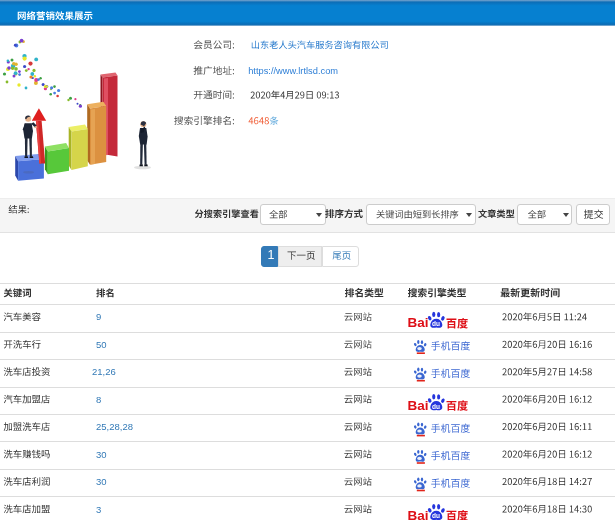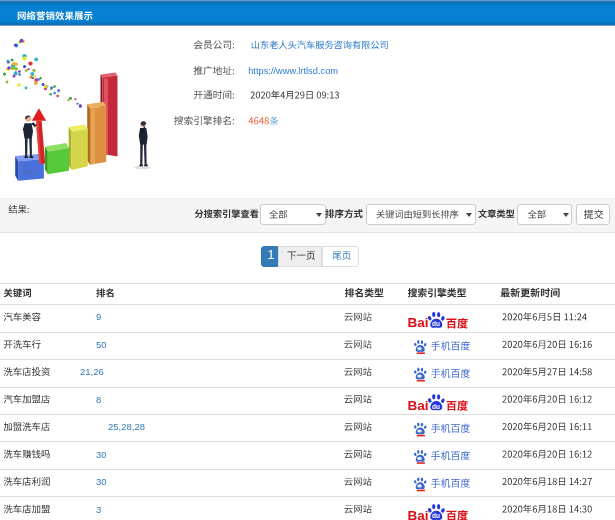--- a/index.html
+++ b/index.html
@@ -142,23 +142,23 @@
 <div class="hline" style="top:304.2px;"></div>
 <div class="hline" style="top:331.6px;"></div>
 <div class="hline" style="top:359.1px;"></div>
 <div class="hline" style="top:386.5px;"></div>
 <div class="hline" style="top:414.0px;"></div>
 <div class="hline" style="top:441.4px;"></div>
 <div class="hline" style="top:468.9px;"></div>
 <div class="hline" style="top:496.3px;"></div>
 <div class="abs" style="left:96px;top:311.3px;color:#337ab7;">9</div>
 <div class="abs" style="left:96px;top:338.8px;color:#337ab7;">50</div>
-<div class="abs" style="left:80px;top:366.2px;color:#337ab7;">21,26</div>
+<div class="abs" style="left:92px;top:366.2px;color:#337ab7;">21,26</div>
 <div class="abs" style="left:96px;top:393.6px;color:#337ab7;">8</div>
-<div class="abs" style="left:108px;top:421.1px;color:#337ab7;">25,28,28</div>
+<div class="abs" style="left:96px;top:421.1px;color:#337ab7;">25,28,28</div>
 <div class="abs" style="left:96px;top:448.6px;color:#337ab7;">30</div>
 <div class="abs" style="left:96px;top:476.0px;color:#337ab7;">30</div>
 <div class="abs" style="left:96px;top:503.5px;color:#337ab7;">3</div>
 <svg class="abs" style="left:0;top:0;" width="615" height="520" viewBox="0 0 615 520">
 <path transform="translate(17.0,19.3)" d="M3.0 -3.2C2.8 -2.4 2.4 -1.7 1.9 -1.1V-4.6C2.3 -4.2 2.7 -3.7 3.0 -3.2ZM0.7 -7.5V0.8H1.9V-0.8C2.1 -0.6 2.4 -0.4 2.5 -0.3C3.0 -0.8 3.4 -1.5 3.8 -2.3C4.0 -2.0 4.2 -1.7 4.3 -1.5L5.0 -2.3C4.8 -2.6 4.5 -3.0 4.1 -3.4C4.3 -4.2 4.5 -5.0 4.6 -5.9L3.6 -6.1C3.5 -5.5 3.4 -4.9 3.3 -4.4C3.0 -4.8 2.7 -5.1 2.4 -5.4L1.9 -4.8V-6.5H7.6V-0.5C7.6 -0.4 7.6 -0.3 7.4 -0.3C7.2 -0.3 6.5 -0.3 5.9 -0.3C6.1 -0.0 6.3 0.5 6.3 0.8C7.2 0.8 7.8 0.8 8.2 0.6C8.6 0.4 8.8 0.1 8.8 -0.5V-7.5ZM4.5 -4.7C4.9 -4.3 5.3 -3.8 5.7 -3.3C5.3 -2.3 4.9 -1.4 4.2 -0.8C4.4 -0.7 4.9 -0.3 5.1 -0.2C5.6 -0.7 6.0 -1.4 6.3 -2.3C6.6 -1.9 6.8 -1.6 6.9 -1.3L7.6 -2.0C7.4 -2.4 7.1 -2.9 6.7 -3.4C7.0 -4.2 7.1 -5.0 7.2 -5.9L6.2 -6.0C6.1 -5.5 6.1 -5.0 6.0 -4.5C5.7 -4.8 5.4 -5.1 5.1 -5.4Z M9.8 -0.6 10.1 0.5C11.0 0.1 12.2 -0.3 13.2 -0.7L13.0 -1.7C11.8 -1.3 10.6 -0.9 9.8 -0.6ZM14.8 -8.2C14.4 -7.2 13.7 -6.3 13.0 -5.7L12.4 -6.1C12.3 -5.8 12.1 -5.5 11.9 -5.2L11.1 -5.1C11.7 -5.8 12.2 -6.7 12.6 -7.6L11.5 -8.1C11.1 -7.0 10.5 -5.8 10.3 -5.6C10.0 -5.3 9.9 -5.1 9.7 -5.0C9.8 -4.7 10.0 -4.2 10.0 -3.9C10.2 -4.0 10.4 -4.1 11.2 -4.2C10.9 -3.7 10.7 -3.4 10.5 -3.2C10.2 -2.9 10.0 -2.7 9.8 -2.7C9.9 -2.4 10.1 -1.8 10.1 -1.6C10.4 -1.8 10.8 -1.9 13.1 -2.4C13.0 -2.6 13.0 -3.0 13.1 -3.3C13.2 -3.0 13.3 -2.8 13.3 -2.6L13.7 -2.7V0.8H14.8V0.3H16.9V0.8H18.0V-2.7L18.3 -2.6C18.4 -2.9 18.6 -3.4 18.7 -3.7C18.0 -3.8 17.3 -4.1 16.7 -4.4C17.4 -5.1 18.0 -5.9 18.4 -6.8L17.7 -7.2L17.5 -7.2H15.5C15.6 -7.4 15.7 -7.7 15.8 -7.9ZM11.8 -3.2C12.3 -3.8 12.8 -4.5 13.2 -5.2C13.4 -5.0 13.5 -4.8 13.6 -4.6C13.8 -4.8 14.1 -5.1 14.3 -5.3C14.5 -5.0 14.7 -4.7 15.0 -4.5C14.4 -4.1 13.6 -3.8 12.9 -3.6L13.0 -3.4ZM14.8 -0.7V-1.8H16.9V-0.7ZM14.1 -2.8C14.7 -3.1 15.3 -3.4 15.9 -3.8C16.4 -3.4 17.0 -3.1 17.7 -2.8ZM16.9 -6.2C16.6 -5.8 16.2 -5.4 15.8 -5.0C15.5 -5.4 15.1 -5.8 14.9 -6.2Z M22.3 -3.8H25.2V-3.2H22.3ZM21.3 -4.5V-2.4H26.3V-4.5ZM19.7 -5.7V-3.8H20.8V-4.9H26.7V-3.8H27.8V-5.7ZM20.5 -2.1V0.9H21.6V0.6H26.0V0.9H27.1V-2.1ZM21.6 -0.3V-1.1H26.0V-0.3ZM24.9 -8.1V-7.4H22.5V-8.1H21.4V-7.4H19.5V-6.4H21.4V-5.9H22.5V-6.4H24.9V-5.9H26.1V-6.4H28.0V-7.4H26.1V-8.1Z M32.5 -7.4C32.9 -6.8 33.2 -6.1 33.3 -5.6L34.3 -6.1C34.1 -6.6 33.8 -7.3 33.4 -7.8ZM36.7 -7.9C36.5 -7.3 36.1 -6.5 35.9 -6.0L36.7 -5.7C37.0 -6.1 37.4 -6.8 37.7 -7.4ZM29.0 -3.4V-2.4H30.2V-0.9C30.2 -0.5 29.9 -0.3 29.7 -0.1C29.9 0.1 30.1 0.6 30.2 0.8C30.4 0.6 30.7 0.5 32.4 -0.4C32.3 -0.7 32.3 -1.1 32.2 -1.4L31.3 -0.9V-2.4H32.4V-3.4H31.3V-4.4H32.3V-5.4H29.7C29.9 -5.6 30.0 -5.8 30.1 -6.0H32.4V-7.0H30.7C30.8 -7.3 30.9 -7.5 31.0 -7.8L30.1 -8.0C29.8 -7.2 29.3 -6.4 28.7 -5.9C28.9 -5.6 29.1 -5.1 29.2 -4.8L29.5 -5.1V-4.4H30.2V-3.4ZM33.7 -2.7H36.3V-2.0H33.7ZM33.7 -3.7V-4.4H36.3V-3.7ZM34.5 -8.1V-5.4H32.7V0.8H33.7V-1.0H36.3V-0.4C36.3 -0.3 36.3 -0.2 36.2 -0.2C36.0 -0.2 35.6 -0.2 35.1 -0.2C35.3 0.0 35.4 0.5 35.5 0.8C36.1 0.8 36.6 0.8 36.9 0.6C37.3 0.4 37.4 0.1 37.4 -0.4V-5.4L36.3 -5.4H35.6V-8.1Z M39.8 -7.8C40.0 -7.5 40.2 -7.1 40.3 -6.8H38.4V-5.7H41.7L41.0 -5.4C41.3 -5.0 41.6 -4.5 41.8 -4.1L40.9 -4.2C40.9 -3.9 40.8 -3.6 40.7 -3.2L40.0 -3.9L39.3 -3.4C39.7 -4.0 40.1 -4.7 40.4 -5.4L39.4 -5.7C39.1 -5.0 38.6 -4.1 38.2 -3.6C38.4 -3.4 38.8 -3.1 39.0 -2.9L39.2 -3.2C39.5 -2.9 39.9 -2.6 40.2 -2.2C39.7 -1.3 39.1 -0.7 38.2 -0.2C38.5 0.0 38.9 0.4 39.0 0.7C39.7 0.2 40.4 -0.5 40.9 -1.3C41.2 -0.9 41.5 -0.4 41.7 -0.1L42.6 -0.8C42.4 -1.2 41.9 -1.8 41.4 -2.4C41.6 -2.8 41.8 -3.3 42.0 -3.8C42.0 -3.7 42.1 -3.6 42.1 -3.4L42.6 -3.7C42.8 -3.5 43.1 -3.0 43.2 -2.8C43.4 -3.0 43.5 -3.2 43.6 -3.4C43.8 -2.8 44.0 -2.2 44.3 -1.7C43.8 -0.9 43.0 -0.4 42.1 0.1C42.3 0.3 42.7 0.7 42.9 0.9C43.7 0.5 44.4 -0.0 44.9 -0.7C45.4 -0.1 45.9 0.5 46.5 0.9C46.7 0.6 47.0 0.2 47.3 -0.0C46.6 -0.4 46.0 -1.0 45.6 -1.7C46.1 -2.7 46.4 -3.9 46.7 -5.4H47.1V-6.4H44.8C44.9 -6.9 45.0 -7.4 45.1 -7.9L44.0 -8.1C43.8 -6.6 43.5 -5.3 42.9 -4.3C42.6 -4.7 42.3 -5.3 41.9 -5.7H43.0V-6.8H40.8L41.4 -7.0C41.3 -7.3 41.0 -7.8 40.8 -8.1ZM44.5 -5.4H45.6C45.4 -4.4 45.2 -3.5 44.9 -2.8C44.6 -3.4 44.4 -4.1 44.3 -4.8Z M48.9 -7.6V-3.6H51.7V-3.1H48.0V-2.0H50.8C50.0 -1.3 48.8 -0.7 47.7 -0.4C48.0 -0.1 48.3 0.3 48.5 0.6C49.6 0.2 50.8 -0.6 51.7 -1.4V0.9H52.9V-1.5C53.8 -0.6 54.9 0.1 56.0 0.5C56.2 0.2 56.5 -0.2 56.8 -0.4C55.7 -0.8 54.5 -1.3 53.7 -2.0H56.5V-3.1H52.9V-3.6H55.6V-7.6ZM50.1 -5.2H51.7V-4.6H50.1ZM52.9 -5.2H54.4V-4.6H52.9ZM50.1 -6.7H51.7V-6.1H50.1ZM52.9 -6.7H54.4V-6.1H52.9Z M60.1 0.9V0.9C60.3 0.8 60.6 0.7 62.7 0.2C62.7 0.0 62.8 -0.4 62.8 -0.7L61.2 -0.4V-1.9H62.2C62.8 -0.5 63.9 0.4 65.5 0.8C65.7 0.6 66.0 0.1 66.2 -0.1C65.6 -0.2 65.0 -0.4 64.5 -0.7C64.9 -0.9 65.4 -1.2 65.8 -1.4L65.1 -1.9H66.1V-2.8H64.3V-3.5H65.7V-4.5H64.3V-5.1H65.6V-7.7H58.2V-4.8C58.2 -3.3 58.2 -1.2 57.2 0.3C57.5 0.4 58.0 0.7 58.2 0.9C59.2 -0.7 59.4 -3.2 59.4 -4.8V-5.1H60.8V-4.5H59.6V-3.5H60.8V-2.8H59.4V-1.9H60.2V-0.9C60.2 -0.4 59.9 -0.1 59.7 -0.0C59.8 0.2 60.0 0.6 60.1 0.9ZM61.8 -3.5H63.2V-2.8H61.8ZM61.8 -4.5V-5.1H63.2V-4.5ZM63.3 -1.9H64.7C64.5 -1.7 64.1 -1.4 63.8 -1.2C63.6 -1.4 63.4 -1.7 63.3 -1.9ZM59.4 -6.7H64.4V-6.1H59.4Z M68.4 -3.3C68.0 -2.4 67.4 -1.3 66.7 -0.7C67.0 -0.6 67.5 -0.2 67.8 -0.0C68.4 -0.7 69.2 -1.9 69.6 -3.0ZM72.9 -2.9C73.5 -2.0 74.1 -0.8 74.3 0.0L75.5 -0.5C75.3 -1.3 74.6 -2.5 73.9 -3.4ZM67.9 -7.5V-6.3H74.6V-7.5ZM67.0 -5.2V-4.0H70.7V-0.5C70.7 -0.4 70.6 -0.3 70.4 -0.3C70.2 -0.3 69.6 -0.3 69.0 -0.4C69.2 -0.0 69.4 0.5 69.4 0.9C70.3 0.9 70.9 0.8 71.3 0.7C71.8 0.5 71.9 0.2 71.9 -0.5V-4.0H75.5V-5.2Z" fill="#ffffff"></path>
 <path transform="translate(193.3,48.3)" d="M1.5 0.6C1.9 0.4 2.4 0.4 7.6 -0.0C7.8 0.2 8.0 0.5 8.1 0.8L8.8 0.4C8.4 -0.4 7.4 -1.4 6.6 -2.2L5.9 -1.9C6.3 -1.5 6.7 -1.1 7.1 -0.7L2.6 -0.3C3.3 -1.0 4.0 -1.8 4.6 -2.6H8.9V-3.3H0.9V-2.6H3.6C3.0 -1.7 2.3 -0.9 2.0 -0.7C1.7 -0.4 1.5 -0.2 1.3 -0.2C1.4 0.0 1.5 0.4 1.5 0.6ZM4.9 -8.1C4.0 -6.8 2.3 -5.6 0.4 -4.8C0.6 -4.7 0.8 -4.4 0.9 -4.2C1.5 -4.4 2.0 -4.7 2.6 -5.1V-4.5H7.2V-5.1H2.7C3.5 -5.7 4.3 -6.3 4.9 -7.0C5.5 -6.4 6.3 -5.7 7.2 -5.1C7.7 -4.8 8.3 -4.5 8.8 -4.3C8.9 -4.5 9.2 -4.8 9.3 -4.9C7.8 -5.5 6.2 -6.5 5.3 -7.5L5.6 -7.8Z M12.3 -7.1H16.8V-6.0H12.3ZM11.5 -7.7V-5.3H17.6V-7.7ZM14.1 -3.2V-2.3C14.1 -1.5 13.8 -0.5 10.3 0.2C10.5 0.4 10.7 0.6 10.8 0.8C14.4 0.0 14.9 -1.3 14.9 -2.3V-3.2ZM14.8 -0.6C16.0 -0.2 17.6 0.4 18.4 0.8L18.8 0.2C17.9 -0.2 16.3 -0.8 15.2 -1.2ZM11.2 -4.5V-0.9H12.0V-3.8H17.2V-1.0H18.0V-4.5Z M22.5 -7.9C22.0 -6.4 21.0 -5.0 19.9 -4.2C20.1 -4.0 20.4 -3.8 20.6 -3.6C21.6 -4.6 22.7 -6.1 23.3 -7.7ZM25.9 -7.9 25.1 -7.7C25.9 -6.2 27.1 -4.6 28.1 -3.6C28.3 -3.8 28.6 -4.1 28.8 -4.2C27.7 -5.1 26.5 -6.6 25.9 -7.9ZM21.0 0.1C21.3 0.0 21.9 -0.0 27.0 -0.4C27.2 0.0 27.5 0.4 27.6 0.7L28.3 0.3C27.9 -0.6 26.9 -1.9 26.0 -3.0L25.3 -2.7C25.7 -2.2 26.1 -1.6 26.5 -1.1L22.0 -0.8C23.0 -1.9 23.9 -3.4 24.7 -4.8L23.9 -5.2C23.1 -3.6 22.0 -1.9 21.6 -1.4C21.2 -1.0 20.9 -0.7 20.7 -0.6C20.8 -0.4 20.9 -0.0 21.0 0.1Z M30.0 -5.8V-5.2H35.9V-5.8ZM30.0 -7.5V-6.8H37.0V-0.3C37.0 -0.1 36.9 -0.1 36.7 -0.1C36.5 -0.1 35.9 -0.1 35.2 -0.1C35.3 0.1 35.4 0.5 35.5 0.7C36.3 0.7 36.9 0.7 37.3 0.6C37.6 0.4 37.7 0.2 37.7 -0.3V-7.5ZM31.4 -3.5H34.5V-1.6H31.4ZM30.6 -4.1V-0.3H31.4V-1.0H35.2V-4.1Z M40.1 -3.8C40.5 -3.8 40.8 -4.1 40.8 -4.5C40.8 -4.9 40.5 -5.1 40.1 -5.1C39.8 -5.1 39.5 -4.9 39.5 -4.5C39.5 -4.1 39.8 -3.8 40.1 -3.8ZM40.1 0.1C40.5 0.1 40.8 -0.1 40.8 -0.5C40.8 -1.0 40.5 -1.2 40.1 -1.2C39.8 -1.2 39.5 -1.0 39.5 -0.5C39.5 -0.1 39.8 0.1 40.1 0.1Z" fill="#4f4f4f"></path>
 <path transform="translate(193.3,74.2)" d="M6.2 -7.8C6.5 -7.4 6.8 -6.8 6.9 -6.4H5.0C5.2 -6.9 5.4 -7.4 5.6 -7.9L4.9 -8.1C4.4 -6.7 3.7 -5.2 2.8 -4.3C3.0 -4.2 3.2 -4.0 3.3 -3.9L2.3 -3.6V-5.5H3.4V-6.2H2.3V-8.1H1.6V-6.2H0.4V-5.5H1.6V-3.4L0.3 -3.0L0.5 -2.3L1.6 -2.6V-0.1C1.6 0.0 1.6 0.1 1.5 0.1C1.3 0.1 1.0 0.1 0.6 0.0C0.6 0.3 0.7 0.6 0.8 0.8C1.4 0.8 1.8 0.7 2.0 0.6C2.3 0.5 2.3 0.3 2.3 -0.1V-2.9L3.5 -3.2L3.4 -3.9L3.4 -3.8C3.7 -4.1 3.9 -4.5 4.2 -4.9V0.8H4.9V0.1H9.3V-0.6H7.2V-1.9H8.9V-2.5H7.2V-3.8H8.9V-4.5H7.2V-5.7H9.1V-6.4H7.0L7.6 -6.7C7.4 -7.0 7.1 -7.6 6.8 -8.1ZM4.9 -3.8H6.5V-2.5H4.9ZM4.9 -4.5V-5.7H6.5V-4.5ZM4.9 -1.9H6.5V-0.6H4.9Z M14.2 -8.0C14.4 -7.6 14.6 -7.1 14.7 -6.7H11.1V-3.9C11.1 -2.6 11.0 -0.9 10.1 0.3C10.2 0.4 10.6 0.7 10.7 0.9C11.7 -0.4 11.9 -2.5 11.9 -3.9V-6.0H18.8V-6.7H15.2L15.5 -6.8C15.4 -7.1 15.2 -7.7 15.0 -8.2Z M23.6 -7.2V-4.6L22.5 -4.2L22.8 -3.5L23.6 -3.8V-0.8C23.6 0.3 23.9 0.6 25.0 0.6C25.2 0.6 27.1 0.6 27.4 0.6C28.4 0.6 28.6 0.1 28.8 -1.2C28.6 -1.2 28.3 -1.4 28.1 -1.5C28.0 -0.4 27.9 -0.1 27.4 -0.1C27.0 -0.1 25.3 -0.1 25.0 -0.1C24.4 -0.1 24.3 -0.2 24.3 -0.7V-4.1L25.6 -4.7V-1.4H26.2V-5.0L27.6 -5.6C27.6 -4.0 27.6 -2.9 27.5 -2.7C27.5 -2.5 27.4 -2.4 27.2 -2.4C27.2 -2.4 26.8 -2.4 26.6 -2.4C26.7 -2.3 26.7 -2.0 26.8 -1.8C27.0 -1.8 27.4 -1.8 27.7 -1.9C28.0 -1.9 28.2 -2.1 28.2 -2.5C28.3 -2.9 28.3 -4.4 28.3 -6.2L28.3 -6.3L27.8 -6.5L27.7 -6.4L27.5 -6.3L26.2 -5.7V-8.1H25.6V-5.4L24.3 -4.9V-7.2ZM19.7 -1.5 20.0 -0.8C20.9 -1.1 22.0 -1.6 23.0 -2.1L22.8 -2.8L21.7 -2.3V-5.1H22.9V-5.8H21.7V-8.0H21.0V-5.8H19.8V-5.1H21.0V-2.0C20.5 -1.8 20.1 -1.6 19.7 -1.5Z M33.3 -6.0V-0.3H32.1V0.4H38.4V-0.3H36.2V-4.1H38.3V-4.8H36.2V-8.1H35.5V-0.3H34.0V-6.0ZM29.4 -1.6 29.7 -0.9C30.6 -1.2 31.8 -1.7 32.9 -2.2L32.8 -2.9L31.5 -2.4V-5.1H32.8V-5.8H31.5V-8.0H30.9V-5.8H29.5V-5.1H30.9V-2.1C30.3 -1.9 29.8 -1.7 29.4 -1.6Z M40.1 -3.8C40.5 -3.8 40.8 -4.1 40.8 -4.5C40.8 -4.9 40.5 -5.1 40.1 -5.1C39.8 -5.1 39.5 -4.9 39.5 -4.5C39.5 -4.1 39.8 -3.8 40.1 -3.8ZM40.1 0.1C40.5 0.1 40.8 -0.1 40.8 -0.5C40.8 -1.0 40.5 -1.2 40.1 -1.2C39.8 -1.2 39.5 -1.0 39.5 -0.5C39.5 -0.1 39.8 0.1 40.1 0.1Z" fill="#4f4f4f"></path>
 <path transform="translate(193.3,98.4)" d="M6.3 -6.8V-4.1H3.6V-4.5V-6.8ZM0.5 -4.1V-3.4H2.8C2.7 -2.0 2.2 -0.7 0.5 0.3C0.7 0.4 1.0 0.6 1.1 0.8C2.9 -0.3 3.4 -1.8 3.5 -3.4H6.3V0.8H7.0V-3.4H9.2V-4.1H7.0V-6.8H8.9V-7.5H0.9V-6.8H2.8V-4.5L2.8 -4.1Z M10.3 -7.3C10.9 -6.8 11.6 -6.1 12.0 -5.7L12.5 -6.2C12.2 -6.6 11.4 -7.3 10.8 -7.8ZM12.2 -4.5H10.1V-3.8H11.5V-1.1C11.1 -0.9 10.6 -0.5 10.1 0.1L10.5 0.7C11.0 0.0 11.5 -0.5 11.8 -0.5C12.1 -0.5 12.4 -0.2 12.8 0.0C13.5 0.4 14.3 0.6 15.5 0.6C16.5 0.6 18.2 0.5 18.9 0.5C18.9 0.3 19.0 -0.1 19.1 -0.3C18.1 -0.2 16.6 -0.1 15.5 -0.1C14.4 -0.1 13.6 -0.1 12.9 -0.5C12.6 -0.8 12.4 -0.9 12.2 -1.0ZM13.2 -7.8V-7.2H17.3C16.9 -6.9 16.4 -6.6 16.0 -6.4C15.5 -6.6 15.0 -6.8 14.5 -7.0L14.1 -6.5C14.7 -6.3 15.4 -6.0 16.0 -5.7H13.2V-0.7H13.9V-2.3H15.5V-0.7H16.2V-2.3H17.9V-1.4C17.9 -1.3 17.9 -1.3 17.7 -1.3C17.6 -1.3 17.2 -1.3 16.7 -1.3C16.8 -1.1 16.9 -0.9 16.9 -0.7C17.6 -0.7 18.0 -0.7 18.3 -0.8C18.5 -0.9 18.6 -1.1 18.6 -1.4V-5.7H17.3C17.1 -5.8 16.9 -6.0 16.6 -6.1C17.3 -6.5 18.1 -7.0 18.6 -7.5L18.1 -7.8L18.0 -7.8ZM17.9 -5.2V-4.3H16.2V-5.2ZM13.9 -3.8H15.5V-2.9H13.9ZM13.9 -4.3V-5.2H15.5V-4.3ZM17.9 -3.8V-2.9H16.2V-3.8Z M24.0 -4.4C24.5 -3.6 25.2 -2.6 25.5 -2.0L26.1 -2.4C25.8 -3.0 25.1 -4.0 24.6 -4.7ZM22.5 -3.9V-1.7H20.9V-3.9ZM22.5 -4.5H20.9V-6.7H22.5ZM20.2 -7.3V-0.2H20.9V-1.0H23.2V-7.3ZM26.8 -8.1V-6.2H23.7V-5.5H26.8V-0.3C26.8 -0.1 26.7 -0.1 26.5 -0.1C26.3 -0.0 25.6 -0.0 24.9 -0.1C25.0 0.1 25.1 0.5 25.1 0.7C26.1 0.7 26.7 0.7 27.1 0.5C27.4 0.4 27.5 0.2 27.5 -0.3V-5.5H28.7V-6.2H27.5V-8.1Z M30.0 -6.0V0.8H30.7V-6.0ZM30.1 -7.7C30.6 -7.2 31.1 -6.6 31.3 -6.2L31.9 -6.6C31.7 -7.0 31.1 -7.6 30.7 -8.0ZM32.8 -2.9H35.1V-1.6H32.8ZM32.8 -4.8H35.1V-3.5H32.8ZM32.1 -5.4V-1.0H35.8V-5.4ZM32.5 -7.6V-6.9H37.2V-0.1C37.2 0.0 37.2 0.1 37.0 0.1C36.9 0.1 36.5 0.1 36.1 0.1C36.2 0.2 36.3 0.6 36.3 0.7C36.9 0.7 37.4 0.7 37.6 0.6C37.9 0.5 38.0 0.3 38.0 -0.1V-7.6Z M40.1 -3.8C40.5 -3.8 40.8 -4.1 40.8 -4.5C40.8 -4.9 40.5 -5.1 40.1 -5.1C39.8 -5.1 39.5 -4.9 39.5 -4.5C39.5 -4.1 39.8 -3.8 40.1 -3.8ZM40.1 0.1C40.5 0.1 40.8 -0.1 40.8 -0.5C40.8 -1.0 40.5 -1.2 40.1 -1.2C39.8 -1.2 39.5 -1.0 39.5 -0.5C39.5 -0.1 39.8 0.1 40.1 0.1Z" fill="#4f4f4f"></path>
 <path transform="translate(173.9,124.2)" d="M1.6 -8.1V-6.2H0.4V-5.5H1.6V-3.4L0.4 -3.0L0.6 -2.3L1.6 -2.7V-0.1C1.6 0.0 1.6 0.0 1.5 0.0C1.3 0.0 1.0 0.0 0.6 0.0C0.7 0.2 0.8 0.5 0.8 0.7C1.4 0.7 1.8 0.7 2.0 0.6C2.2 0.5 2.3 0.3 2.3 -0.1V-3.0L3.4 -3.4L3.3 -4.1L2.3 -3.7V-5.5H3.3V-6.2H2.3V-8.1ZM3.7 -2.8V-2.2H4.1L4.0 -2.2C4.4 -1.5 5.0 -1.0 5.7 -0.5C4.8 -0.2 3.9 0.1 2.9 0.2C3.1 0.3 3.2 0.6 3.3 0.8C4.4 0.6 5.4 0.3 6.3 -0.1C7.1 0.3 8.0 0.6 8.9 0.8C9.0 0.6 9.2 0.3 9.3 0.2C8.5 0.0 7.7 -0.2 7.0 -0.5C7.8 -1.0 8.4 -1.7 8.8 -2.6L8.4 -2.8L8.3 -2.8H6.6V-3.8H8.9V-7.4H7.0V-6.8H8.2V-5.8H7.1V-5.3H8.2V-4.4H6.6V-8.2H6.0V-4.4H4.4V-5.3H5.5V-5.8H4.4V-6.7C4.9 -6.9 5.5 -7.1 5.9 -7.3L5.4 -7.8C5.0 -7.6 4.4 -7.3 3.8 -7.1V-3.8H6.0V-2.8ZM7.8 -2.2C7.5 -1.6 7.0 -1.2 6.3 -0.8C5.7 -1.2 5.2 -1.7 4.8 -2.2Z M15.8 -1.0C16.7 -0.6 17.7 0.1 18.2 0.6L18.8 0.1C18.2 -0.3 17.2 -1.0 16.4 -1.4ZM12.5 -1.3C12.0 -0.8 11.1 -0.3 10.3 0.1C10.5 0.2 10.7 0.5 10.9 0.6C11.6 0.2 12.6 -0.4 13.2 -1.1ZM11.6 -3.1C11.7 -3.2 12.0 -3.2 13.8 -3.3C13.0 -2.9 12.3 -2.6 12.0 -2.5C11.4 -2.3 11.0 -2.2 10.7 -2.1C10.8 -1.9 10.9 -1.6 10.9 -1.5C11.1 -1.6 11.5 -1.6 14.3 -1.8V-0.1C14.3 0.0 14.3 0.1 14.1 0.1C14.0 0.1 13.5 0.1 12.9 0.1C13.0 0.3 13.1 0.5 13.1 0.7C13.9 0.7 14.3 0.7 14.6 0.6C15.0 0.5 15.1 0.3 15.1 -0.1V-1.8L17.4 -2.0C17.7 -1.7 17.9 -1.4 18.1 -1.2L18.6 -1.6C18.2 -2.1 17.4 -2.9 16.7 -3.5L16.2 -3.2C16.4 -3.0 16.7 -2.7 16.9 -2.5L12.7 -2.3C14.1 -2.8 15.4 -3.4 16.8 -4.2L16.2 -4.7C15.8 -4.4 15.3 -4.1 14.9 -3.9L12.7 -3.7C13.4 -4.1 14.0 -4.5 14.6 -4.9L14.4 -5.1H18.1V-3.9H18.8V-5.8H14.9V-6.7H18.7V-7.3H14.9V-8.2H14.2V-7.3H10.4V-6.7H14.2V-5.8H10.3V-3.9H11.0V-5.1H13.9C13.2 -4.6 12.4 -4.1 12.1 -4.0C11.8 -3.8 11.6 -3.8 11.4 -3.7C11.5 -3.6 11.6 -3.2 11.6 -3.1Z M27.0 -8.1V0.8H27.7V-8.1ZM20.8 -5.5C20.7 -4.6 20.4 -3.4 20.3 -2.6H23.9C23.8 -1.0 23.6 -0.3 23.4 -0.1C23.3 -0.0 23.2 0.0 23.0 0.0C22.7 0.0 22.1 -0.0 21.5 -0.1C21.6 0.1 21.7 0.4 21.7 0.7C22.3 0.7 23.0 0.7 23.3 0.7C23.6 0.7 23.8 0.6 24.0 0.4C24.4 0.1 24.5 -0.8 24.7 -3.0C24.7 -3.1 24.7 -3.3 24.7 -3.3H21.2C21.2 -3.8 21.3 -4.3 21.4 -4.8H24.7V-7.7H20.4V-7.1H23.9V-5.5Z M30.5 -6.8C30.3 -6.4 30.0 -5.8 29.5 -5.4C29.7 -5.3 29.8 -5.2 29.9 -5.0C30.1 -5.1 30.2 -5.3 30.3 -5.4V-3.9H30.8V-4.2H32.5V-5.6H30.4C30.5 -5.7 30.6 -5.9 30.7 -6.0H33.2C33.1 -4.8 33.0 -4.4 32.9 -4.2C32.9 -4.2 32.8 -4.2 32.7 -4.2C32.6 -4.2 32.3 -4.2 32.0 -4.2C32.0 -4.1 32.1 -3.9 32.1 -3.7C32.4 -3.7 32.8 -3.7 33.0 -3.7C33.2 -3.7 33.3 -3.8 33.5 -3.9C33.7 -4.1 33.7 -4.7 33.8 -6.2C33.8 -6.3 33.8 -6.5 33.8 -6.5H30.9L31.0 -6.7L31.0 -6.8H31.3V-7.2H32.4V-6.7H33.0V-7.2H34.1V-7.7H33.0V-8.1H32.4V-7.7H31.3V-8.1H30.7V-7.7H29.6V-7.2H30.7V-6.8ZM35.2 -8.2C34.9 -7.3 34.4 -6.4 33.8 -5.8C34.0 -5.7 34.2 -5.5 34.3 -5.4C34.5 -5.6 34.7 -5.8 34.9 -6.1C35.1 -5.7 35.3 -5.4 35.6 -5.1C35.1 -4.7 34.5 -4.5 33.8 -4.3C33.9 -4.2 34.1 -3.9 34.1 -3.8C34.9 -4.0 35.5 -4.3 36.1 -4.6C36.6 -4.2 37.2 -3.9 38.0 -3.6C38.1 -3.8 38.3 -4.1 38.4 -4.2C37.7 -4.4 37.1 -4.6 36.6 -5.0C37.1 -5.5 37.5 -6.0 37.7 -6.7H38.3V-7.2H35.5C35.6 -7.5 35.7 -7.8 35.8 -8.0ZM37.0 -6.7C36.8 -6.2 36.5 -5.8 36.1 -5.4C35.7 -5.8 35.4 -6.2 35.2 -6.7ZM30.8 -5.2H31.9V-4.7H30.8ZM36.6 -3.7C35.2 -3.4 32.6 -3.3 30.5 -3.3C30.6 -3.2 30.7 -3.0 30.7 -2.8C31.6 -2.8 32.6 -2.8 33.6 -2.9V-2.3H30.3V-1.7H33.6V-1.1H29.7V-0.6H33.6V0.0C33.6 0.1 33.5 0.2 33.4 0.2C33.3 0.2 32.8 0.2 32.3 0.2C32.3 0.3 32.5 0.6 32.5 0.8C33.2 0.8 33.6 0.8 33.9 0.7C34.2 0.6 34.3 0.4 34.3 0.0V-0.6H38.3V-1.1H34.3V-1.7H37.7V-2.3H34.3V-2.9C35.3 -3.0 36.3 -3.1 37.0 -3.2Z M40.6 -8.1V-6.2H39.3V-5.5H40.6V-3.4L39.2 -3.0L39.4 -2.3L40.6 -2.7V-0.1C40.6 -0.0 40.5 0.0 40.4 0.0C40.3 0.0 39.9 0.0 39.5 0.0C39.6 0.2 39.7 0.5 39.7 0.7C40.3 0.7 40.7 0.7 40.9 0.6C41.2 0.5 41.3 0.3 41.3 -0.1V-2.9L42.4 -3.2L42.3 -3.9L41.3 -3.6V-5.5H42.3V-6.2H41.3V-8.1ZM42.5 -2.5V-1.8H44.1V0.8H44.8V-8.1H44.1V-6.5H42.7V-5.8H44.1V-4.5H42.7V-3.8H44.1V-2.5ZM45.7 -8.1V0.8H46.4V-1.8H48.1V-2.4H46.4V-3.8H47.9V-4.5H46.4V-5.8H48.0V-6.5H46.4V-8.1Z M51.1 -5.1C51.5 -4.8 52.1 -4.3 52.5 -3.9C51.4 -3.3 50.2 -2.9 49.0 -2.6C49.1 -2.5 49.3 -2.2 49.3 -2.0C49.9 -2.1 50.4 -2.3 50.9 -2.5V0.8H51.7V0.3H56.0V0.8H56.7V-3.3H52.9C54.5 -4.2 55.9 -5.4 56.7 -6.9L56.2 -7.2L56.1 -7.2H52.6C52.9 -7.4 53.1 -7.7 53.3 -8.0L52.4 -8.2C51.9 -7.2 50.8 -6.2 49.2 -5.4C49.3 -5.3 49.6 -5.0 49.7 -4.9C50.6 -5.3 51.4 -5.9 52.0 -6.5H55.6C55.0 -5.7 54.2 -4.9 53.2 -4.3C52.8 -4.7 52.1 -5.2 51.6 -5.5ZM56.0 -0.4H51.7V-2.6H56.0Z M59.5 -3.8C59.9 -3.8 60.2 -4.1 60.2 -4.5C60.2 -4.9 59.9 -5.1 59.5 -5.1C59.2 -5.1 58.9 -4.9 58.9 -4.5C58.9 -4.1 59.2 -3.8 59.5 -3.8ZM59.5 0.1C59.9 0.1 60.2 -0.1 60.2 -0.5C60.2 -1.0 59.9 -1.2 59.5 -1.2C59.2 -1.2 58.9 -1.0 58.9 -0.5C58.9 -0.1 59.2 0.1 59.5 0.1Z" fill="#4f4f4f"></path>
 <path transform="translate(250.8,48.3)" d="M1.0 -5.8V0.0H7.5V0.7H8.2V-5.8H7.5V-0.7H4.9V-7.6H4.2V-0.7H1.7V-5.8Z M11.6 -2.4C11.2 -1.5 10.5 -0.7 9.9 -0.1C10.0 0.0 10.3 0.2 10.4 0.3C11.1 -0.3 11.8 -1.2 12.3 -2.2ZM15.3 -2.1C16.0 -1.4 16.9 -0.4 17.2 0.2L17.8 -0.1C17.5 -0.7 16.6 -1.7 15.9 -2.4ZM9.9 -6.5V-5.9H12.1C11.8 -5.2 11.4 -4.6 11.3 -4.4C11.0 -4.0 10.8 -3.8 10.6 -3.7C10.7 -3.5 10.8 -3.2 10.8 -3.0C10.9 -3.1 11.3 -3.1 11.8 -3.1H13.9V-0.2C13.9 -0.1 13.8 -0.1 13.7 -0.1C13.5 -0.0 13.0 -0.0 12.5 -0.1C12.6 0.1 12.7 0.5 12.8 0.7C13.4 0.7 13.9 0.6 14.2 0.5C14.5 0.4 14.6 0.2 14.6 -0.2V-3.1H17.2V-3.8H14.6V-5.2H13.9V-3.8H11.7C12.1 -4.4 12.6 -5.1 13.0 -5.9H17.6V-6.5H13.3C13.5 -6.8 13.7 -7.2 13.8 -7.5L13.1 -7.8C12.9 -7.4 12.7 -6.9 12.5 -6.5Z M26.1 -7.4C25.8 -6.9 25.4 -6.5 25.0 -6.0V-6.5H22.7V-7.7H22.0V-6.5H19.7V-5.8H22.0V-4.6H18.9V-3.9H22.5C21.4 -3.1 20.1 -2.4 18.7 -1.9C18.9 -1.8 19.1 -1.5 19.2 -1.4C19.9 -1.7 20.7 -2.0 21.4 -2.4V-0.4C21.4 0.4 21.7 0.6 22.9 0.6C23.1 0.6 25.1 0.6 25.4 0.6C26.5 0.6 26.7 0.3 26.8 -1.0C26.6 -1.1 26.3 -1.2 26.2 -1.3C26.1 -0.2 26.0 -0.0 25.4 -0.0C24.9 -0.0 23.2 -0.0 22.9 -0.0C22.2 -0.0 22.1 -0.1 22.1 -0.5V-1.3C23.4 -1.6 24.9 -2.1 26.0 -2.5L25.4 -3.0C24.6 -2.6 23.3 -2.2 22.1 -1.9V-2.8C22.6 -3.2 23.2 -3.5 23.7 -3.9H27.1V-4.6H24.5C25.3 -5.3 26.1 -6.1 26.7 -7.0ZM22.7 -4.6V-5.8H24.8C24.4 -5.4 23.9 -5.0 23.4 -4.6Z M31.8 -7.7C31.8 -6.3 31.8 -1.8 28.0 0.2C28.2 0.3 28.4 0.5 28.6 0.7C30.8 -0.5 31.8 -2.6 32.2 -4.4C32.7 -2.7 33.7 -0.4 36.0 0.7C36.1 0.5 36.3 0.2 36.5 0.1C33.2 -1.4 32.7 -5.2 32.5 -6.3C32.6 -6.9 32.6 -7.4 32.6 -7.7Z M41.7 -1.5C43.0 -0.9 44.3 -0.1 45.0 0.6L45.5 0.1C44.7 -0.6 43.4 -1.4 42.1 -2.0ZM38.6 -6.8C39.3 -6.5 40.2 -6.1 40.7 -5.7L41.1 -6.2C40.6 -6.6 39.7 -7.1 38.9 -7.3ZM37.7 -5.1C38.5 -4.8 39.4 -4.3 39.8 -4.0L40.3 -4.5C39.8 -4.9 38.9 -5.4 38.2 -5.6ZM37.3 -3.5V-2.9H41.2C40.7 -1.5 39.7 -0.5 37.3 0.1C37.5 0.3 37.6 0.5 37.7 0.7C40.3 0.0 41.5 -1.2 42.0 -2.9H45.5V-3.5H42.1C42.4 -4.7 42.4 -6.1 42.4 -7.6H41.7C41.7 -6.0 41.7 -4.7 41.4 -3.5Z M49.9 -5.3V-4.7H54.0V-5.3ZM46.9 -7.0C47.4 -6.8 48.1 -6.3 48.4 -6.0L48.9 -6.6C48.5 -6.9 47.8 -7.3 47.3 -7.5ZM46.3 -4.5C46.9 -4.3 47.6 -3.9 48.0 -3.6L48.3 -4.2C48.0 -4.4 47.3 -4.8 46.7 -5.0ZM46.6 0.1 47.2 0.5C47.7 -0.3 48.3 -1.4 48.7 -2.3L48.2 -2.7C47.7 -1.7 47.1 -0.6 46.6 0.1ZM50.2 -7.7C49.9 -6.7 49.3 -5.7 48.6 -5.1C48.8 -5.0 49.1 -4.8 49.2 -4.6C49.5 -5.0 49.9 -5.5 50.2 -6.0H54.8V-6.6H50.5C50.7 -6.9 50.8 -7.2 50.9 -7.6ZM49.1 -3.9V-3.3H53.1C53.1 -0.9 53.2 0.7 54.2 0.8C54.7 0.7 54.9 0.3 54.9 -0.8C54.8 -0.8 54.6 -1.0 54.5 -1.2C54.4 -0.4 54.4 0.1 54.3 0.1C53.8 0.1 53.7 -1.7 53.7 -3.9Z M56.7 -3.0C56.8 -3.0 57.2 -3.1 57.7 -3.1H59.9V-1.7H55.8V-1.0H59.9V0.7H60.6V-1.0H63.9V-1.7H60.6V-3.1H63.1V-3.7H60.6V-5.2H59.9V-3.7H57.5C57.9 -4.3 58.3 -5.0 58.7 -5.7H63.7V-6.4H59.0C59.2 -6.8 59.3 -7.2 59.5 -7.6L58.7 -7.8C58.6 -7.3 58.4 -6.8 58.2 -6.4H55.9V-5.7H57.9C57.5 -5.1 57.3 -4.6 57.1 -4.4C56.9 -4.0 56.7 -3.7 56.5 -3.7C56.6 -3.5 56.7 -3.1 56.7 -3.0Z M65.4 -7.4V-4.1C65.4 -2.7 65.3 -0.9 64.7 0.4C64.9 0.5 65.2 0.6 65.3 0.7C65.7 -0.1 65.9 -1.3 66.0 -2.4H67.4V-0.1C67.4 0.0 67.4 0.1 67.3 0.1C67.1 0.1 66.7 0.1 66.3 0.1C66.4 0.3 66.5 0.6 66.5 0.7C67.1 0.7 67.5 0.7 67.7 0.6C68.0 0.5 68.1 0.3 68.1 -0.1V-7.4ZM66.0 -6.7H67.4V-5.2H66.0ZM66.0 -4.6H67.4V-3.0H66.0C66.0 -3.4 66.0 -3.8 66.0 -4.1ZM72.3 -3.6C72.1 -2.8 71.8 -2.1 71.4 -1.5C70.9 -2.1 70.6 -2.8 70.4 -3.6ZM68.9 -7.4V0.7H69.5V-3.6H69.8C70.1 -2.6 70.5 -1.8 71.0 -1.0C70.6 -0.5 70.1 -0.1 69.6 0.2C69.7 0.3 69.9 0.5 70.0 0.7C70.5 0.4 71.0 -0.0 71.4 -0.5C71.8 0.0 72.3 0.4 72.9 0.7C73.0 0.6 73.2 0.3 73.3 0.2C72.7 -0.1 72.2 -0.5 71.8 -1.0C72.4 -1.8 72.8 -2.9 73.1 -4.1L72.7 -4.3L72.5 -4.2H69.5V-6.7H72.1V-5.6C72.1 -5.5 72.1 -5.4 71.9 -5.4C71.8 -5.4 71.3 -5.4 70.7 -5.4C70.8 -5.3 70.9 -5.0 71.0 -4.9C71.7 -4.9 72.1 -4.9 72.4 -4.9C72.7 -5.1 72.8 -5.2 72.8 -5.6V-7.4Z M77.7 -3.5C77.7 -3.2 77.6 -2.9 77.5 -2.6H74.8V-2.0H77.3C76.8 -0.8 75.8 -0.2 74.1 0.1C74.2 0.3 74.4 0.6 74.5 0.7C76.3 0.3 77.5 -0.5 78.1 -2.0H80.8C80.7 -0.8 80.5 -0.2 80.3 -0.0C80.2 0.0 80.1 0.1 79.9 0.1C79.7 0.1 79.1 0.0 78.5 -0.0C78.6 0.2 78.7 0.4 78.7 0.6C79.3 0.6 79.8 0.6 80.1 0.6C80.4 0.6 80.6 0.6 80.8 0.4C81.2 0.1 81.4 -0.6 81.6 -2.3C81.6 -2.4 81.6 -2.6 81.6 -2.6H78.2C78.3 -2.9 78.4 -3.1 78.4 -3.4ZM80.5 -6.2C79.9 -5.6 79.2 -5.2 78.3 -4.8C77.6 -5.2 77.0 -5.6 76.6 -6.1L76.7 -6.2ZM77.1 -7.7C76.6 -6.9 75.7 -6.0 74.4 -5.3C74.6 -5.2 74.8 -5.0 74.9 -4.8C75.3 -5.1 75.8 -5.4 76.1 -5.7C76.5 -5.2 77.0 -4.9 77.5 -4.6C76.4 -4.2 75.2 -4.0 74.0 -3.9C74.1 -3.7 74.3 -3.5 74.3 -3.3C75.6 -3.4 77.0 -3.7 78.3 -4.2C79.3 -3.8 80.6 -3.5 82.1 -3.4C82.1 -3.6 82.3 -3.9 82.4 -4.0C81.2 -4.1 80.1 -4.3 79.1 -4.6C80.1 -5.1 81.0 -5.7 81.5 -6.5L81.1 -6.8L81.0 -6.8H77.3C77.5 -7.0 77.7 -7.3 77.8 -7.6Z M83.3 -4.0 83.5 -3.4C84.2 -3.7 85.1 -4.1 86.0 -4.5L85.8 -5.1C84.9 -4.7 83.9 -4.3 83.3 -4.0ZM83.6 -6.9C84.2 -6.7 85.0 -6.3 85.4 -6.0L85.7 -6.6C85.3 -6.8 84.6 -7.2 84.0 -7.4ZM84.5 -2.5V0.8H85.2V0.4H89.7V0.8H90.4V-2.5ZM85.2 -0.3V-1.9H89.7V-0.3ZM87.1 -7.7C86.9 -6.8 86.4 -5.9 85.8 -5.3C86.0 -5.2 86.3 -5.0 86.4 -4.9C86.7 -5.2 87.0 -5.6 87.2 -6.1H88.3C88.0 -4.8 87.5 -3.8 85.5 -3.3C85.7 -3.2 85.8 -2.9 85.9 -2.7C87.4 -3.1 88.2 -3.8 88.6 -4.7C89.0 -3.7 89.8 -3.1 91.1 -2.8C91.2 -3.0 91.4 -3.2 91.5 -3.4C90.0 -3.6 89.2 -4.4 88.9 -5.5C88.9 -5.7 88.9 -5.9 89.0 -6.1H90.5C90.4 -5.7 90.2 -5.3 90.0 -5.0L90.6 -4.8C90.9 -5.3 91.1 -6.0 91.4 -6.6L90.9 -6.8L90.8 -6.7H87.5C87.6 -7.0 87.7 -7.3 87.8 -7.6Z M93.0 -7.1C93.5 -6.7 94.1 -6.1 94.3 -5.7L94.8 -6.2C94.5 -6.6 94.0 -7.1 93.5 -7.5ZM92.4 -4.8V-4.2H93.7V-1.0C93.7 -0.6 93.4 -0.3 93.2 -0.2C93.4 -0.1 93.5 0.2 93.6 0.4C93.7 0.2 94.0 -0.0 95.5 -1.2C95.5 -1.3 95.4 -1.6 95.3 -1.8L94.4 -1.1V-4.8ZM96.7 -7.7C96.3 -6.6 95.6 -5.4 94.9 -4.7C95.0 -4.6 95.3 -4.3 95.5 -4.2C95.8 -4.6 96.2 -5.1 96.5 -5.7H100.0C99.8 -1.9 99.7 -0.4 99.4 -0.1C99.3 0.0 99.2 0.1 99.0 0.1C98.8 0.1 98.3 0.1 97.8 0.0C97.9 0.2 98.0 0.5 98.0 0.7C98.5 0.7 99.0 0.7 99.3 0.7C99.6 0.7 99.8 0.6 100.0 0.3C100.4 -0.1 100.5 -1.6 100.6 -6.0C100.7 -6.1 100.7 -6.3 100.7 -6.3H96.9C97.1 -6.7 97.2 -7.1 97.4 -7.5ZM98.2 -2.7V-1.7H96.6V-2.7ZM98.2 -3.2H96.6V-4.2H98.2ZM96.0 -4.8V-0.6H96.6V-1.1H98.8V-4.8Z M104.8 -7.7C104.7 -7.3 104.6 -6.9 104.4 -6.5H101.8V-5.9H104.1C103.5 -4.7 102.7 -3.6 101.6 -2.8C101.7 -2.7 101.9 -2.4 102.0 -2.3C102.6 -2.7 103.1 -3.2 103.5 -3.7V0.7H104.2V-1.1H108.1V-0.1C108.1 0.0 108.0 0.1 107.9 0.1C107.7 0.1 107.1 0.1 106.5 0.0C106.6 0.2 106.7 0.5 106.8 0.7C107.6 0.7 108.1 0.7 108.4 0.6C108.7 0.5 108.8 0.3 108.8 -0.1V-4.8H104.3C104.5 -5.2 104.7 -5.5 104.9 -5.9H109.8V-6.5H105.1C105.3 -6.9 105.4 -7.2 105.5 -7.6ZM104.2 -2.7H108.1V-1.7H104.2ZM104.2 -3.2V-4.2H108.1V-3.2Z M111.2 -7.4V0.7H111.9V-6.7H113.2C113.0 -6.1 112.7 -5.3 112.5 -4.6C113.1 -3.9 113.3 -3.3 113.3 -2.8C113.3 -2.5 113.2 -2.2 113.1 -2.1C113.0 -2.1 112.9 -2.1 112.8 -2.0C112.7 -2.0 112.5 -2.0 112.3 -2.1C112.4 -1.9 112.5 -1.6 112.5 -1.4C112.7 -1.4 112.9 -1.4 113.1 -1.5C113.3 -1.5 113.4 -1.5 113.5 -1.6C113.8 -1.8 113.9 -2.2 113.9 -2.7C113.9 -3.3 113.8 -3.9 113.1 -4.7C113.4 -5.5 113.7 -6.4 114.0 -7.1L113.6 -7.4L113.5 -7.4ZM117.9 -5.0V-3.9H115.1V-5.0ZM117.9 -5.6H115.1V-6.7H117.9ZM114.4 0.7C114.6 0.6 114.9 0.5 116.8 0.0C116.8 -0.1 116.8 -0.4 116.8 -0.6L115.1 -0.2V-3.3H116.0C116.5 -1.4 117.4 -0.0 118.8 0.7C118.9 0.5 119.1 0.2 119.3 0.1C118.5 -0.2 117.9 -0.7 117.5 -1.4C118.0 -1.7 118.6 -2.1 119.1 -2.5L118.6 -3.0C118.3 -2.6 117.7 -2.2 117.2 -1.9C117.0 -2.3 116.8 -2.8 116.6 -3.3H118.5V-7.3H114.5V-0.5C114.5 -0.1 114.3 0.1 114.1 0.2C114.2 0.3 114.4 0.6 114.4 0.7Z M122.6 -7.5C122.0 -6.1 121.1 -4.8 120.1 -3.9C120.3 -3.8 120.6 -3.6 120.7 -3.4C121.7 -4.4 122.7 -5.8 123.3 -7.3ZM125.7 -7.5 125.0 -7.3C125.7 -5.9 126.9 -4.3 127.9 -3.4C128.0 -3.6 128.3 -3.9 128.5 -4.0C127.5 -4.8 126.3 -6.3 125.7 -7.5ZM121.1 0.1C121.4 0.0 121.9 -0.0 126.8 -0.4C127.0 0.0 127.2 0.4 127.4 0.7L128.1 0.3C127.6 -0.5 126.7 -1.8 125.9 -2.8L125.2 -2.5C125.6 -2.1 126.0 -1.5 126.4 -1.0L122.0 -0.8C123.0 -1.8 123.9 -3.2 124.6 -4.6L123.9 -4.9C123.1 -3.4 122.0 -1.8 121.7 -1.4C121.3 -0.9 121.1 -0.7 120.8 -0.6C120.9 -0.4 121.0 -0.0 121.1 0.1Z M129.7 -5.5V-4.9H135.2V-5.5ZM129.6 -7.1V-6.5H136.3V-0.3C136.3 -0.1 136.2 -0.1 136.0 -0.1C135.9 -0.1 135.2 -0.1 134.6 -0.1C134.7 0.1 134.8 0.5 134.8 0.7C135.7 0.7 136.2 0.7 136.5 0.5C136.9 0.4 137.0 0.2 137.0 -0.3V-7.1ZM130.9 -3.3H133.9V-1.6H130.9ZM130.3 -3.9V-0.3H130.9V-1.0H134.6V-3.9Z" fill="#2478cc"></path>

